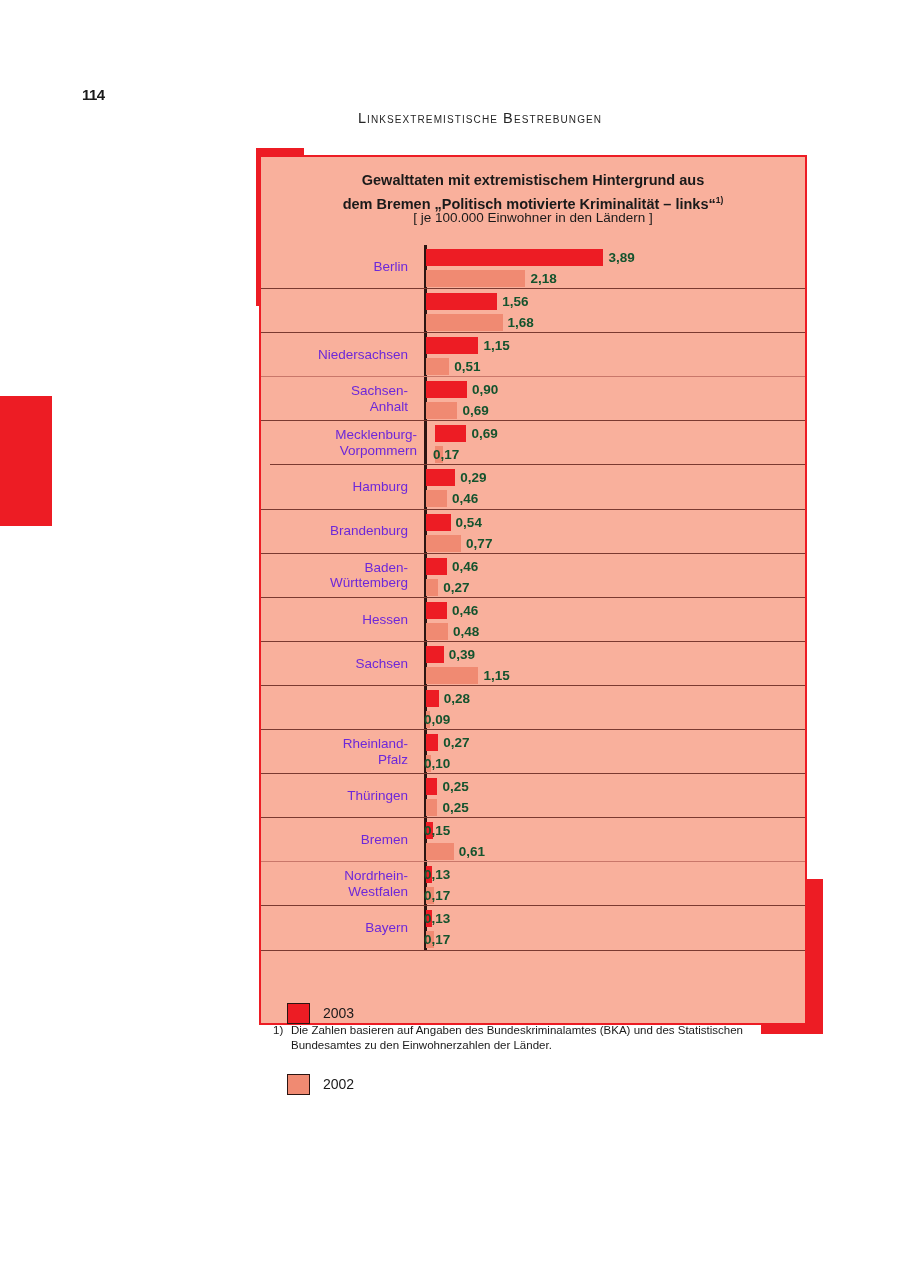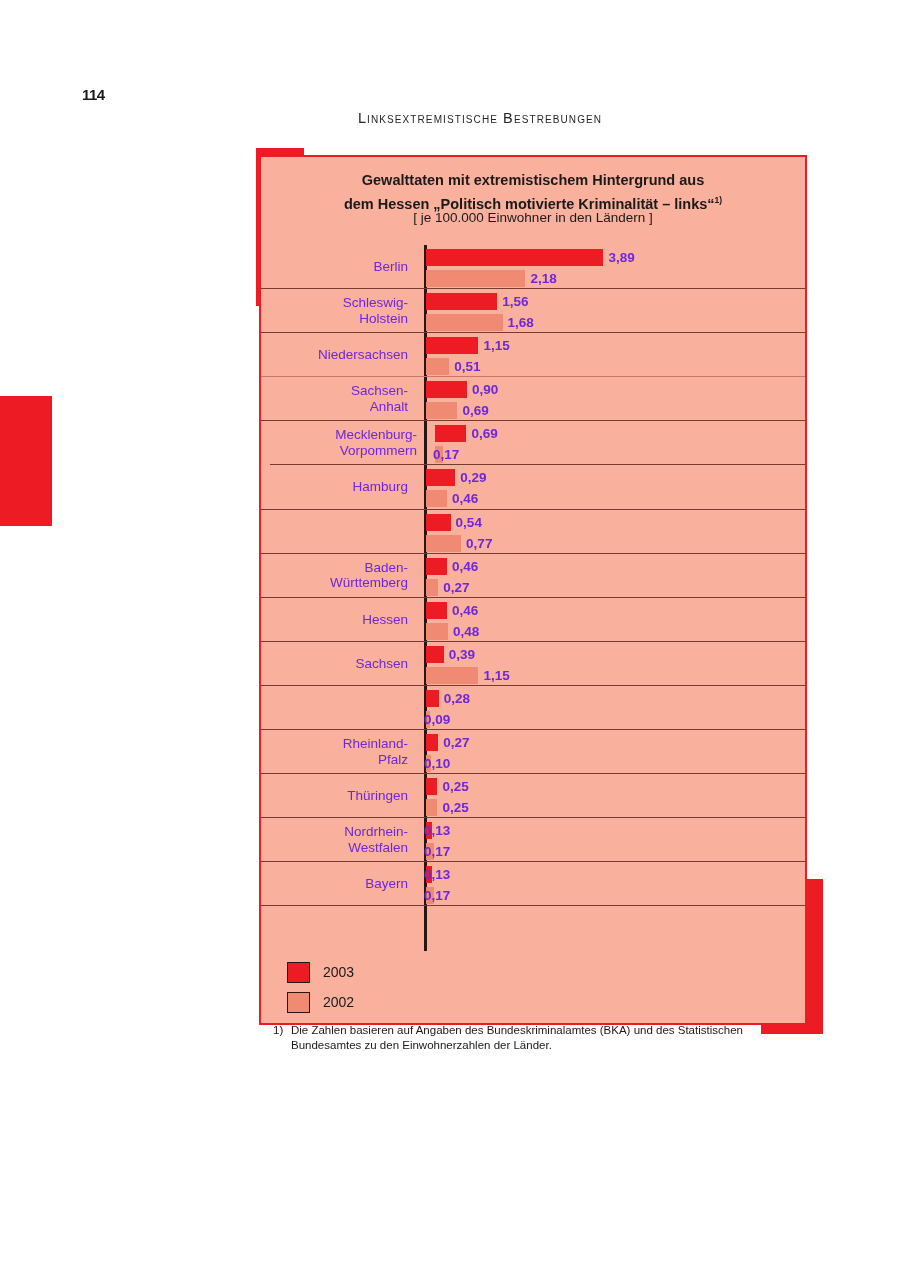--- a/index.html
+++ b/index.html
@@ -57,26 +57,26 @@
     padding-right:8px;box-sizing:border-box;white-space:pre-line;
   }
   .bars{position:absolute;left:165px;top:0;right:0;height:100%;}
   .bar-wrap{position:absolute;left:0;height:17px;display:flex;align-items:center;}
   .bar-wrap.b2003{top:4px;}
   .bar-wrap.b2002{top:25px;}
   .bar{height:17px;display:block;}
   .bar.c2003{background:#ed1c24;}
   .bar.c2002{background:#f08a72;}
   .bar-value{
-    font-size:13.5px;font-weight:bold;color:#6d28d9;
+    font-size:13.5px;font-weight:bold;color:#14532d;
     margin-left:5px;white-space:nowrap;
   }
   
   #legend{position:absolute;left:26px;top:800px;}
-  .legend-item{display:flex;align-items:center;height:30px;}
+  .legend-item{display:flex;align-items:center;height:30px;margin-top:41px;}
   .legend-swatch{
     width:23px;height:21px;border:1.4px solid #2b1512;box-sizing:border-box;
   }
   .legend-swatch.c2003{background:#ed1c24;}
   .legend-swatch.c2002{background:#f08a72;}
   .legend-label{margin-left:13px;font-size:14px;color:#1a1a1a;}
   
   #footnote{
     position:absolute;left:12px;right:12px;top:866px;
     display:flex;align-items:flex-start;
@@ -92,43 +92,41 @@
 
 <div class="deco" id="deco-topleft"></div>
 <div class="deco" id="deco-left-bleed"></div>
 <div class="deco" id="deco-bottomright"></div>
 
 <div id="chart-panel">
   <div class="panel-inner">
 
     <div id="chart-title">
       <span>Gewalttaten mit extremistischem Hintergrund aus</span><br>
-      <span>dem Hessen „Politisch motivierte Kriminalität – links“</span><span class="sup">1)</span>
+      <span>dem Bremen „Politisch motivierte Kriminalität – links“</span><span class="sup">1)</span>
     </div>
 
     <div id="chart-subtitle">[ je 100.000 Einwohner in den Ländern ]</div>
 
     <div id="axis-line"></div>
     <div id="plot">
         <div class="row" style="height: 44.1px;">
           <div class="row-label">Berlin</div>
           <div class="bars">
             <div class="bar-wrap b2003">
               <div class="bar c2003" style="width: 177.384px;"></div>
               <span class="bar-value">3,89</span>
             </div>
             <div class="bar-wrap b2002">
               <div class="bar c2002" style="width: 99.408px;"></div>
               <span class="bar-value">2,18</span>
             </div>
           </div>
         </div>
         <div class="row" style="height: 44.1px;">
-          <div class="row-label">Schleswig-
-Holstein</div>
           <div class="bars">
             <div class="bar-wrap b2003">
               <div class="bar c2003" style="width: 71.136px;"></div>
               <span class="bar-value">1,56</span>
             </div>
             <div class="bar-wrap b2002">
               <div class="bar c2002" style="width: 76.608px;"></div>
               <span class="bar-value">1,68</span>
             </div>
           </div>
@@ -181,20 +179,21 @@
               <div class="bar c2003" style="width: 29.184px;"></div>
               <span class="bar-value">0,29</span>
             </div>
             <div class="bar-wrap b2002">
               <div class="bar c2002" style="width: 20.976px;"></div>
               <span class="bar-value">0,46</span>
             </div>
           </div>
         </div>
         <div class="row" style="height: 44.1px;">
+          <div class="row-label">Brandenburg</div>
           <div class="bars">
             <div class="bar-wrap b2003">
               <div class="bar c2003" style="width: 24.624px;"></div>
               <span class="bar-value">0,54</span>
             </div>
             <div class="bar-wrap b2002">
               <div class="bar c2002" style="width: 35.112px;"></div>
               <span class="bar-value">0,77</span>
             </div>
           </div>
@@ -268,20 +267,33 @@
         <div class="row" style="height: 44.1px;">
           <div class="row-label">Thüringen</div>
           <div class="bars">
             <div class="bar-wrap b2003">
               <div class="bar c2003" style="width: 11.4px;"></div>
               <span class="bar-value">0,25</span>
             </div>
             <div class="bar-wrap b2002">
               <div class="bar c2002" style="width: 11.4px;"></div>
               <span class="bar-value">0,25</span>
+            </div>
+          </div>
+        </div>
+        <div class="row thin" style="height: 44.1px;">
+          <div class="row-label">Bremen</div>
+          <div class="bars">
+            <div class="bar-wrap b2003">
+              <div class="bar c2003" style="width: 6.84px;"></div>
+              <span class="bar-value" style="margin-left: -8.84px;">0,15</span>
+            </div>
+            <div class="bar-wrap b2002">
+              <div class="bar c2002" style="width: 27.816px;"></div>
+              <span class="bar-value">0,61</span>
             </div>
           </div>
         </div>
         <div class="row" style="height: 44.1px;">
           <div class="row-label">Nordrhein-
 Westfalen</div>
           <div class="bars">
             <div class="bar-wrap b2003">
               <div class="bar c2003" style="width: 5.928px;"></div>
               <span class="bar-value" style="margin-left: -7.928px;">0,13</span>

